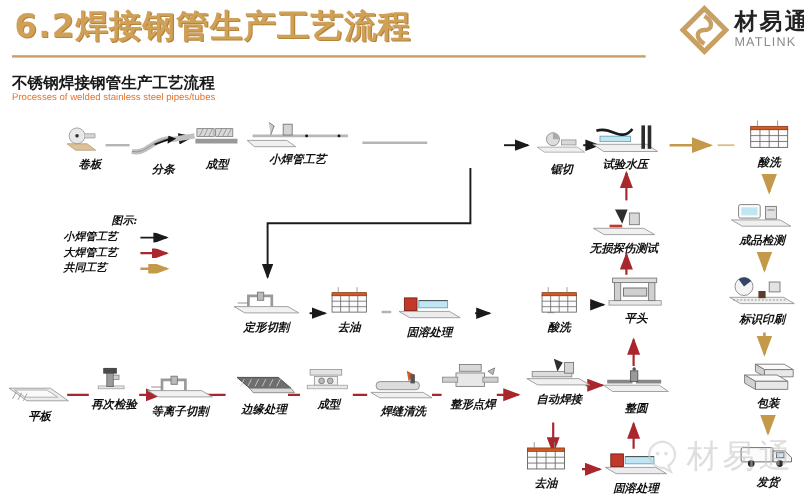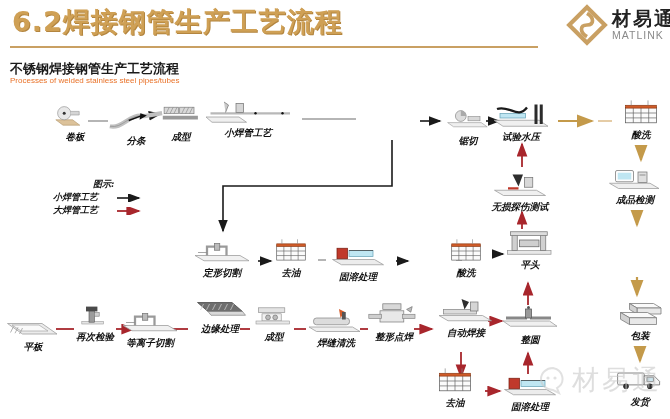--- a/index.html
+++ b/index.html
@@ -294,20 +294,31 @@
       <span class="legend-label">大焊管工艺</span>
       <svg width="30" height="8">
         <defs>
             <marker id="lr" markerWidth="9" markerHeight="8" refX="7" refY="3" orient="auto">
               <path d="M0,0 L8,3 L0,6 z" fill="#a8262c"></path>
             </marker>
           </defs>
         <line x1="2" y1="4" x2="24" y2="4" stroke="#a8262c" stroke-width="1.8" marker-end="url(#lr)"></line>
       </svg>
     </div>
+    <div class="legend-row">
+      <span class="legend-label">共同工艺</span>
+      <svg width="30" height="8">
+        <defs>
+            <marker id="lg" markerWidth="9" markerHeight="8" refX="7" refY="3" orient="auto">
+              <path d="M0,0 L8,3 L0,6 z" fill="#c49a4a"></path>
+            </marker>
+          </defs>
+        <line x1="2" y1="4" x2="24" y2="4" stroke="#c49a4a" stroke-width="2.2" marker-end="url(#lg)"></line>
+      </svg>
+    </div>
   </div>
 
   <div class="node" style="left:51px;top:100px;width:48px">
     <svg class="nicon" viewBox="0 0 80 40">
         <use href="#sym-coil"></use>
       </svg>
     <div class="nlabel">卷板</div>
   </div>
   <div class="node" style="left:107px;top:104px;width:58px">
     <svg class="nicon" viewBox="0 0 80 40">
@@ -345,20 +356,26 @@
         <use href="#sym-tank"></use>
       </svg>
     <div class="nlabel">酸洗</div>
   </div>
   <div class="node" style="left:600px;top:163px;width:70px">
     <svg class="nicon" viewBox="0 0 80 40">
         <use href="#sym-computer"></use>
       </svg>
     <div class="nlabel">成品检测</div>
   </div>
+  <div class="node" style="left:600px;top:229px;width:70px">
+    <svg class="nicon" viewBox="0 0 80 40">
+        <use href="#sym-printer"></use>
+      </svg>
+    <div class="nlabel">标识印刷</div>
+  </div>
   <div class="node" style="left:610px;top:299px;width:60px">
     <svg class="nicon" viewBox="0 0 80 40">
         <use href="#sym-boxes"></use>
       </svg>
     <div class="nlabel">包装</div>
   </div>
   <div class="node" style="left:612px;top:365px;width:56px">
     <svg class="nicon" viewBox="0 0 80 40">
         <use href="#sym-truck"></use>
       </svg>
@@ -414,21 +431,21 @@
         <use href="#sym-inspect"></use>
       </svg>
     <div class="nlabel">再次检验</div>
   </div>
   <div class="node" style="left:118px;top:306px;width:64px">
     <svg class="nicon" viewBox="0 0 80 40">
         <use href="#sym-gantry"></use>
       </svg>
     <div class="nlabel">等离子切割</div>
   </div>
-  <div class="node" style="left:188px;top:292px;width:64px">
+  <div class="node" style="left:188px;top:304px;width:64px">
     <svg class="nicon" viewBox="0 0 80 40">
         <use href="#sym-edger"></use>
       </svg>
     <div class="nlabel">边缘处理</div>
   </div>
   <div class="node" style="left:250px;top:300px;width:48px">
     <svg class="nicon" viewBox="0 0 80 40">
         <use href="#sym-former"></use>
       </svg>
     <div class="nlabel">成型</div>

